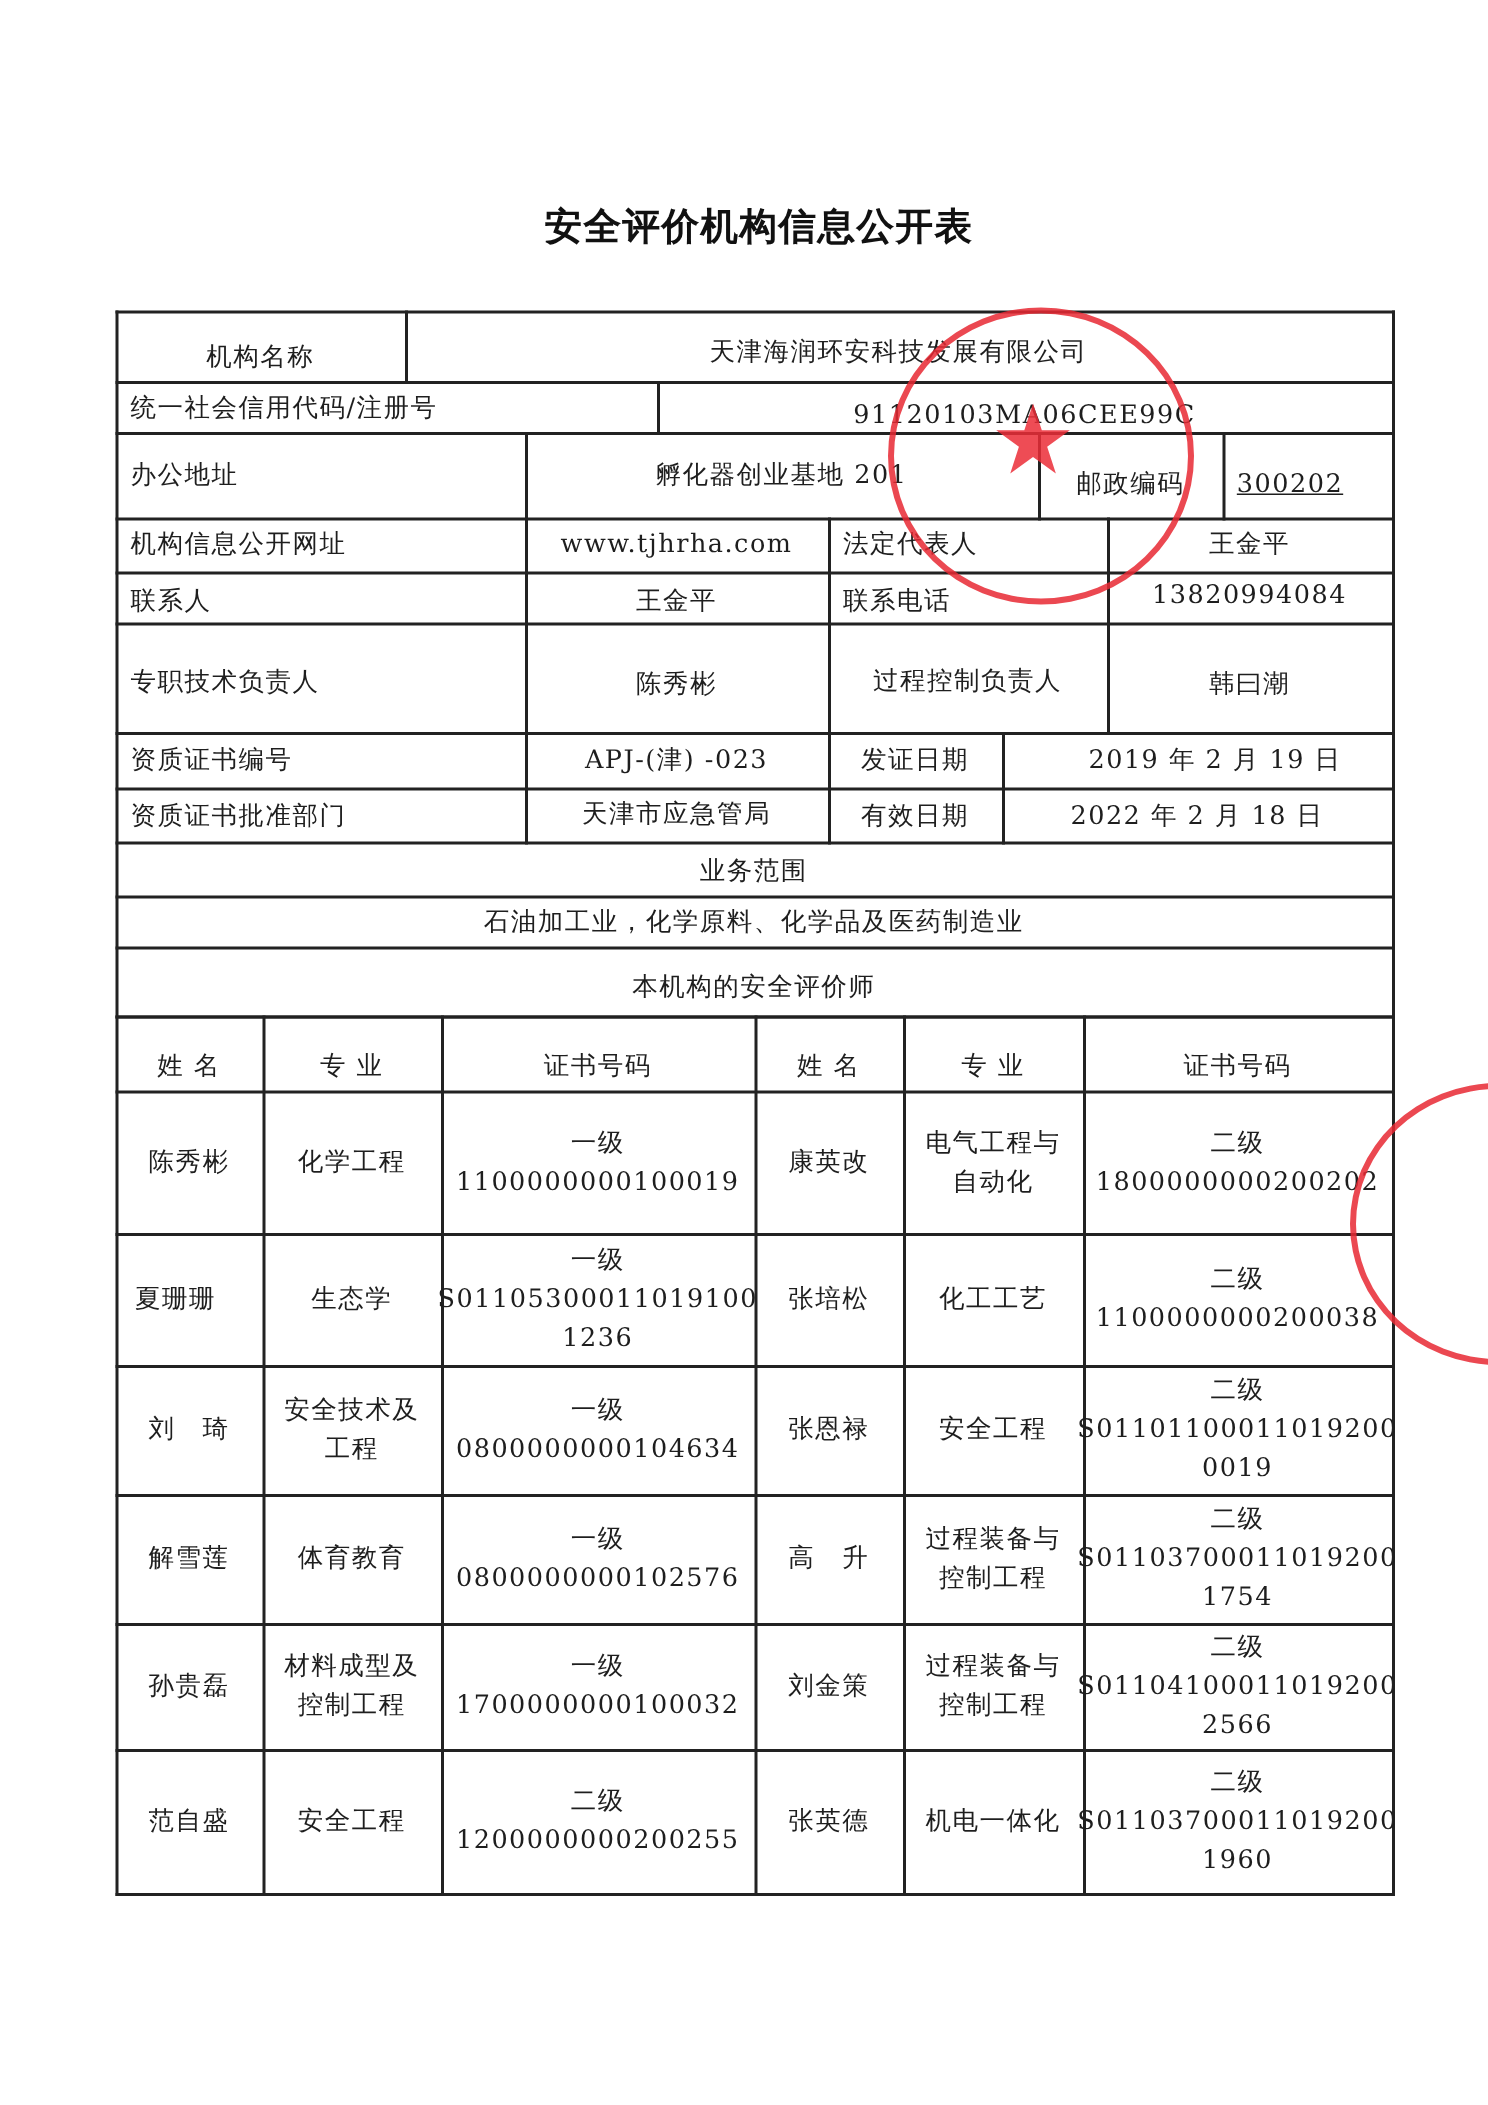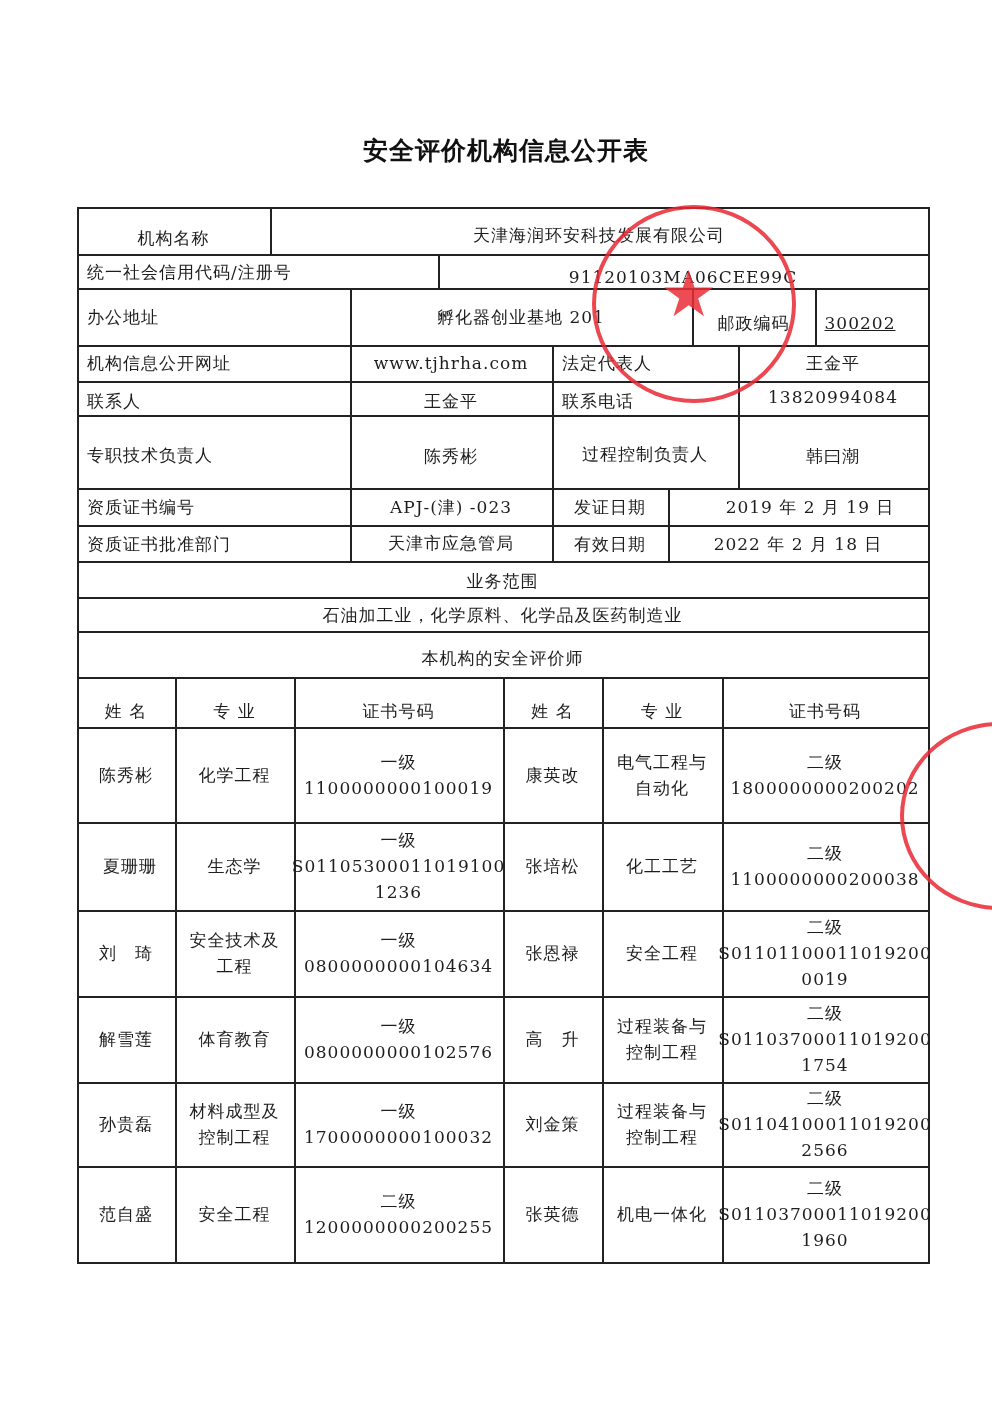--- a/index.html
+++ b/index.html
@@ -132,21 +132,21 @@
         <span>电气工程与</span>
         <span>自动化</span>
       </div>
     </div>
     <div class="cell c" style="left: 722px; top: 727px; width: 206px; height: 95px;">
       <div class="stack">
         <span>二级</span>
         <span>1800000000200202</span>
       </div>
     </div>
-    <div class="cell c" style="left: 81px; top: 822px; width: 98px; height: 88px;">夏珊珊</div>
+    <div class="cell c" style="left: 68px; top: 822px; width: 98px; height: 88px;">夏珊珊</div>
     <div class="cell c" style="left: 175px; top: 822px; width: 119px; height: 88px;">
       <div class="stack">
         <span>生态学</span>
       </div>
     </div>
     <div class="cell c" style="left: 294px; top: 822px; width: 209px; height: 88px;">
       <div class="stack">
         <span>一级</span>
         <span>S01105300011019100</span>
         <span>1236</span>

